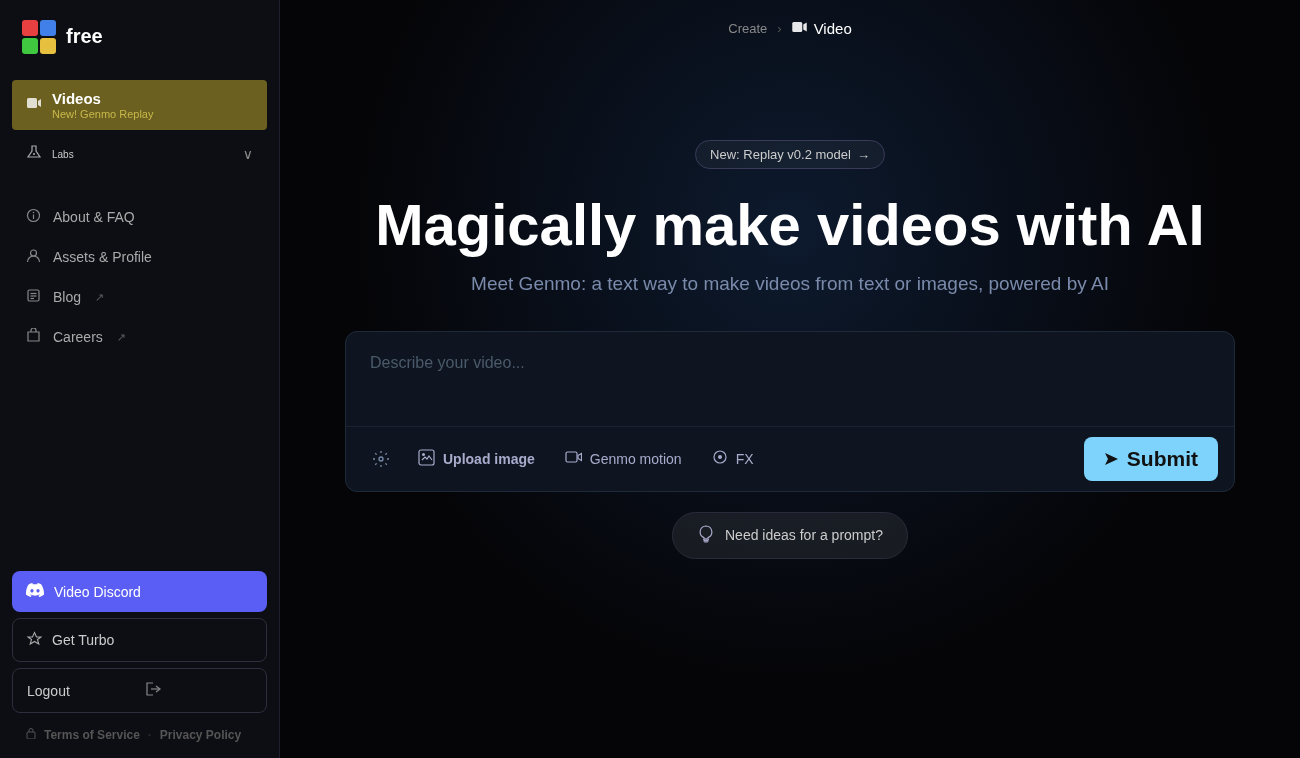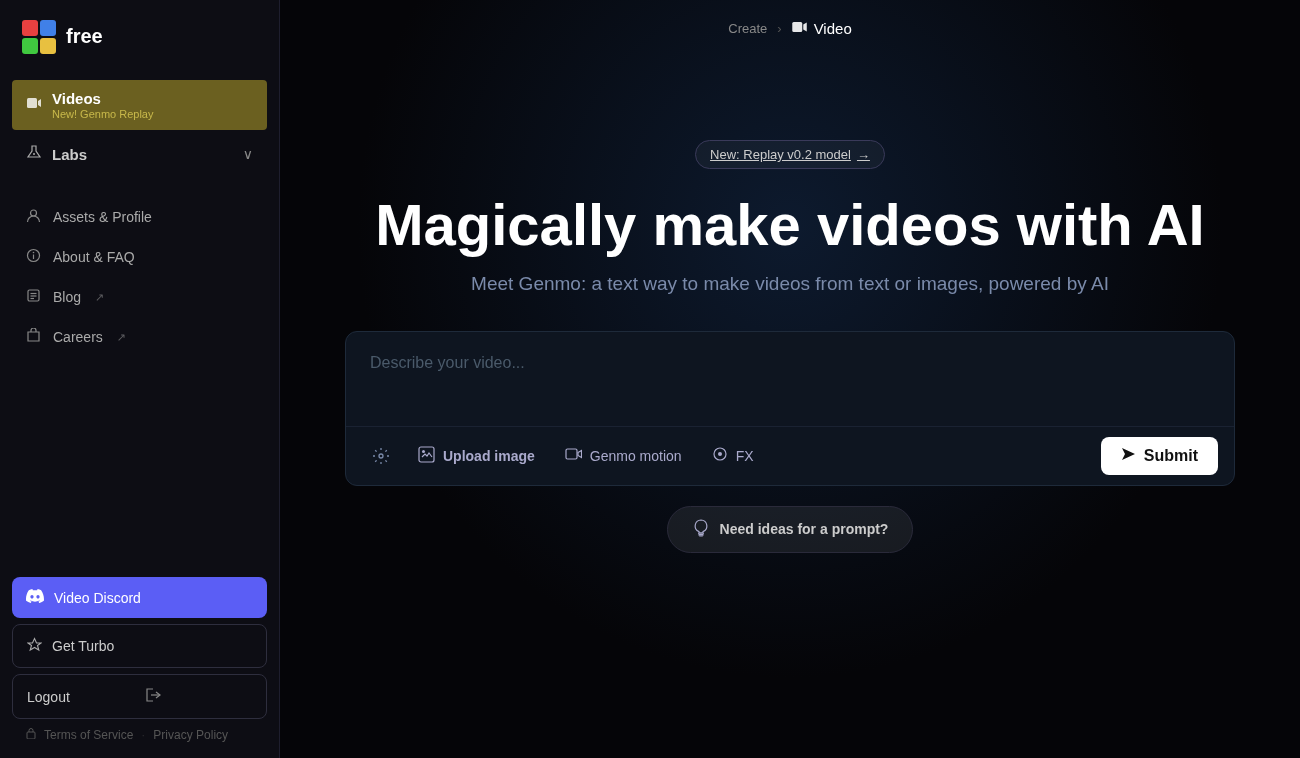--- a/index.html
+++ b/index.html
@@ -74,22 +74,22 @@
       padding: 10px 14px;
       display: flex;
       align-items: center;
       gap: 10px;
       cursor: pointer;
       color: #aaaaaa;
     }
 
     .nav-item-labs .nav-label {
       color: #cccccc;
-      font-size: 15px;
-      font-weight: 700;
+      font-size: 10px;
+      font-weight: 400;
       flex: 1;
     }
 
     .chevron {
       color: #888;
       font-size: 14px;
     }
 
     .sidebar-middle {
       flex: 1;
@@ -154,35 +154,37 @@
 
     .logout-btn {
       border: 1px solid #2e2e3e;
       border-radius: 8px;
       padding: 12px 14px;
       display: flex;
       align-items: center;
       gap: 10px;
       cursor: pointer;
       background: transparent;
+      margin-bottom: 6px;
     }
 
     .logout-btn span {
       color: #cccccc;
       font-size: 14px;
       flex: 1;
     }
 
     .footer-links {
       display: flex;
       align-items: center;
       gap: 8px;
       padding: 8px 14px;
       font-size: 12px;
       color: #555;
+      font-weight: bold;
     }
 
     .footer-links a {
       color: #555;
       text-decoration: none;
     }
 
     
     .main {
       flex: 1;
@@ -240,21 +242,20 @@
       align-items: center;
       gap: 6px;
       border: 1px solid #3a3a5a;
       border-radius: 20px;
       padding: 6px 14px;
       color: #cccccc;
       font-size: 13px;
       margin-bottom: 24px;
       cursor: pointer;
       background: rgba(255,255,255,0.04);
-      text-decoration: underline;
     }
 
     .hero-title {
       color: #ffffff;
       font-size: 58px;
       font-weight: 700;
       text-align: center;
       line-height: 1.1;
       margin-bottom: 16px;
     }
@@ -348,46 +349,45 @@
       color: #aaaacc;
       padding: 8px 12px;
       border-radius: 6px;
       cursor: pointer;
       font-size: 14px;
     }
 
     .toolbar-spacer { flex: 1; }
 
     .submit-btn {
-      background: #ffffff;
+      background: #7dd3fc;
       border: none;
       border-radius: 8px;
       padding: 10px 20px;
       color: #111;
-      font-size: 16px;
+      font-size: 21px;
       font-weight: 600;
       cursor: pointer;
       display: flex;
       align-items: center;
       gap: 8px;
     }
 
     .prompt-ideas-btn {
       margin-top: 20px;
       background: rgba(255,255,255,0.07);
       border: 1px solid #2a2a3a;
       border-radius: 24px;
       padding: 12px 24px;
       color: #cccccc;
       font-size: 14px;
       cursor: pointer;
       display: flex;
       align-items: center;
       gap: 10px;
-      font-weight: bold;
     }
   </style>
 </head>
 <body>
 
 <div class="sidebar">
 
   <div class="logo-area">
     <svg class="logo-icon" viewBox="0 0 36 36" fill="none">
       <rect width="16" height="16" x="2" y="2" rx="3" fill="#e84040"></rect>
@@ -420,35 +420,35 @@
       </span>
       <span class="nav-label">Labs</span>
       <span class="chevron">∨</span>
     </div>
   </div>
 
   <div class="sidebar-middle">
     <div class="sidebar-link">
       <span>
         <svg width="15" height="15" viewBox="0 0 15 15" fill="none">
-            <circle cx="7.5" cy="5" r="3" stroke="#888" stroke-width="1.2"></circle>
-            <path d="M1.5 14c0-3.3 2.7-6 6-6s6 2.7 6 6" stroke="#888" stroke-width="1.2"></path>
-          </svg>
-      </span>
-      <span>Assets &amp; Profile</span>
-    </div>
-    <div class="sidebar-link">
-      <span>
-        <svg width="15" height="15" viewBox="0 0 15 15" fill="none">
             <circle cx="7.5" cy="7.5" r="6" stroke="#888" stroke-width="1.2"></circle>
             <line x1="7.5" y1="6.5" x2="7.5" y2="11" stroke="#888" stroke-width="1.2"></line>
             <circle cx="7.5" cy="4.5" r="0.8" fill="#888"></circle>
           </svg>
       </span>
       <span>About &amp; FAQ</span>
+    </div>
+    <div class="sidebar-link">
+      <span>
+        <svg width="15" height="15" viewBox="0 0 15 15" fill="none">
+            <circle cx="7.5" cy="5" r="3" stroke="#888" stroke-width="1.2"></circle>
+            <path d="M1.5 14c0-3.3 2.7-6 6-6s6 2.7 6 6" stroke="#888" stroke-width="1.2"></path>
+          </svg>
+      </span>
+      <span>Assets &amp; Profile</span>
     </div>
     <div class="sidebar-link">
       <span>
         <svg width="15" height="15" viewBox="0 0 15 15" fill="none">
             <rect x="2" y="2" width="11" height="11" rx="1.5" stroke="#888" stroke-width="1.2"></rect>
             <line x1="4.5" y1="5.5" x2="10.5" y2="5.5" stroke="#888" stroke-width="1.2"></line>
             <line x1="4.5" y1="8" x2="10.5" y2="8" stroke="#888" stroke-width="1.2"></line>
             <line x1="4.5" y1="10.5" x2="8" y2="10.5" stroke="#888" stroke-width="1.2"></line>
           </svg>
       </span>

